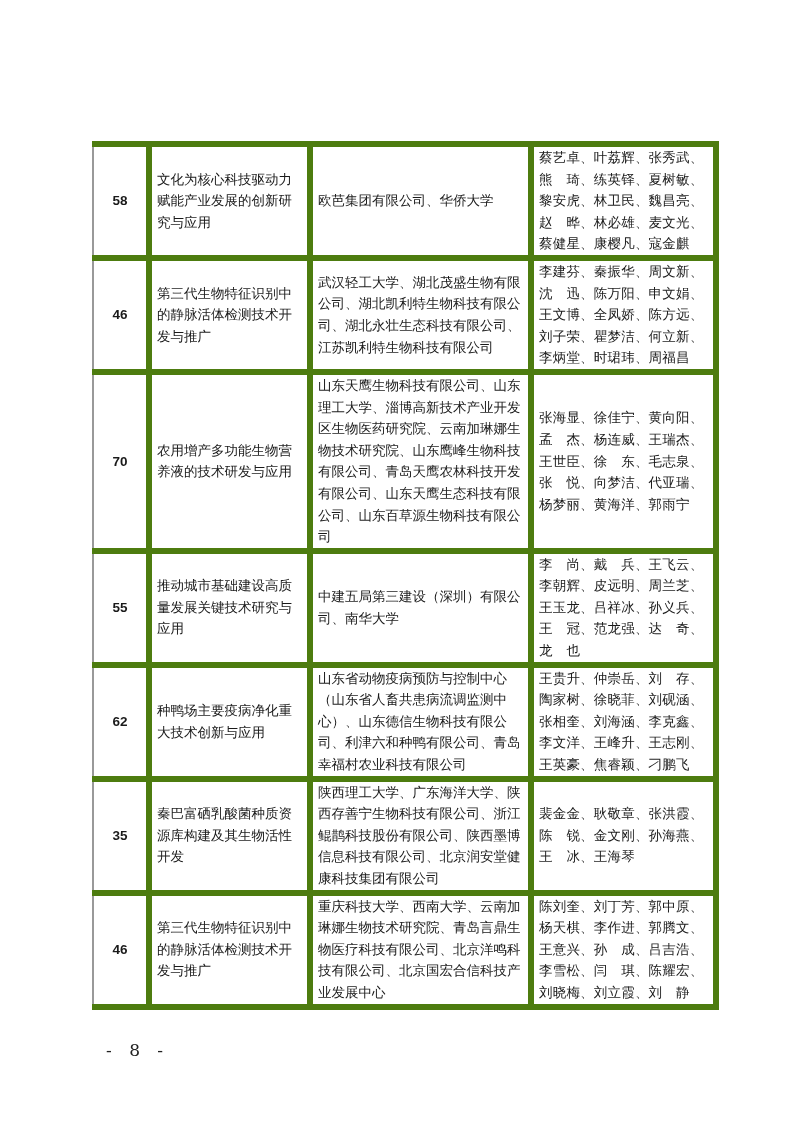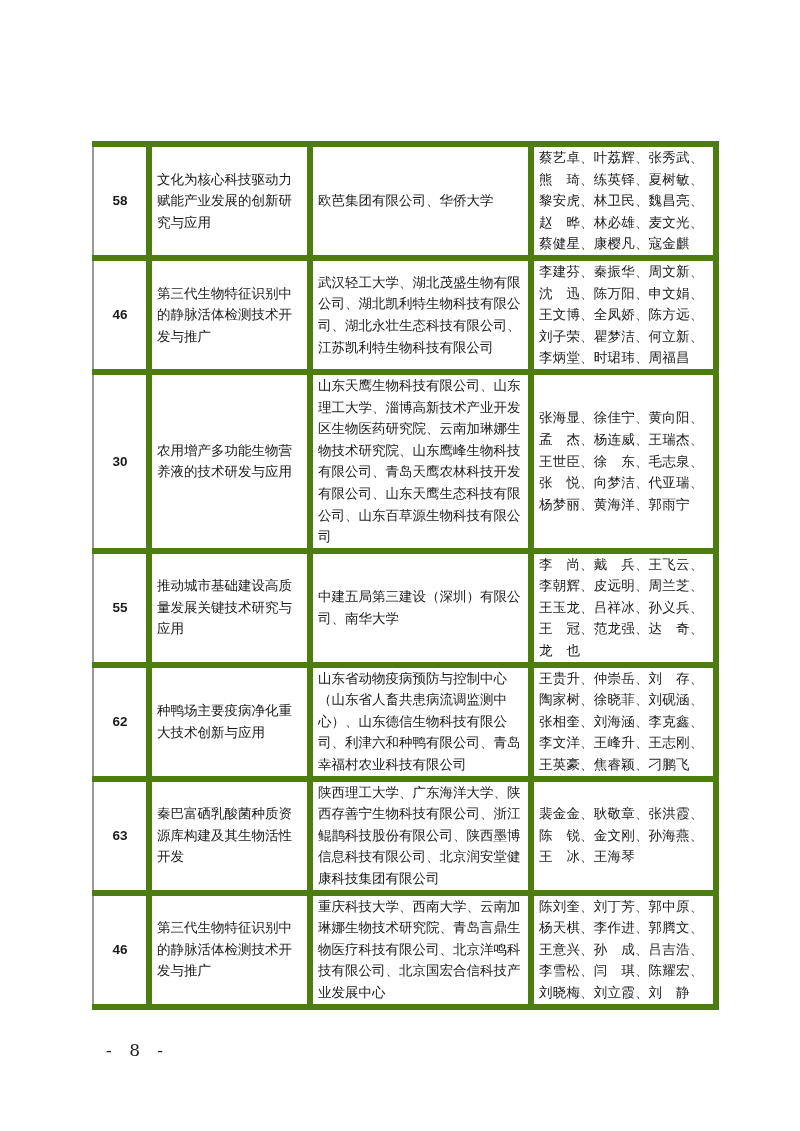--- a/index.html
+++ b/index.html
@@ -43,21 +43,21 @@
       <td class="num">46</td>
       <td class="name">第三代生物特征识别中的静脉活体检测技术开发与推广</td>
       <td class="units">武汉轻工大学、湖北茂盛生物有限公司、湖北凯利特生物科技有限公司、湖北永壮生态科技有限公司、江苏凯利特生物科技有限公司</td>
       <td class="people">李建芬、秦振华、周文新、
 沈　迅、陈万阳、申文娟、
 王文博、全凤娇、陈方远、
 刘子荣、瞿梦洁、何立新、
 李炳堂、时珺玮、周福昌</td>
     </tr>
     <tr style="height: 170px;">
-      <td class="num">30</td>
+      <td class="num">70</td>
       <td class="name">农用增产多功能生物营养液的技术研发与应用</td>
       <td class="units">山东天鹰生物科技有限公司、山东理工大学、淄博高新技术产业开发区生物医药研究院、云南加琳娜生物技术研究院、山东鹰峰生物科技有限公司、青岛天鹰农林科技开发有限公司、山东天鹰生态科技有限公司、山东百草源生物科技有限公司</td>
       <td class="people">张海显、徐佳宁、黄向阳、
 孟　杰、杨连威、王瑞杰、
 王世臣、徐　东、毛志泉、
 张　悦、向梦洁、代亚瑞、
 杨梦丽、黄海洋、郭雨宁</td>
     </tr>
     <tr style="height: 106px;">
       <td class="num">55</td>
@@ -73,21 +73,21 @@
       <td class="num">62</td>
       <td class="name">种鸭场主要疫病净化重大技术创新与应用</td>
       <td class="units">山东省动物疫病预防与控制中心（山东省人畜共患病流调监测中心）、山东德信生物科技有限公司、利津六和种鸭有限公司、青岛幸福村农业科技有限公司</td>
       <td class="people">王贵升、仲崇岳、刘　存、
 陶家树、徐晓菲、刘砚涵、
 张相奎、刘海涵、李克鑫、
 李文洋、王峰升、王志刚、
 王英豪、焦睿颖、刁鹏飞</td>
     </tr>
     <tr style="height: 106px;">
-      <td class="num">63</td>
+      <td class="num">35</td>
       <td class="name">秦巴富硒乳酸菌种质资源库构建及其生物活性开发</td>
       <td class="units">陕西理工大学、广东海洋大学、陕西存善宁生物科技有限公司、浙江鲲鹊科技股份有限公司、陕西墨博信息科技有限公司、北京润安堂健康科技集团有限公司</td>
       <td class="people">裴金金、耿敬章、张洪霞、
 陈　锐、金文刚、孙海燕、
 王　冰、王海琴</td>
     </tr>
     <tr style="height: 104px;">
       <td class="num">46</td>
       <td class="name">第三代生物特征识别中的静脉活体检测技术开发与推广</td>
       <td class="units">重庆科技大学、西南大学、云南加琳娜生物技术研究院、青岛言鼎生物医疗科技有限公司、北京洋鸣科技有限公司、北京国宏合信科技产业发展中心</td>

